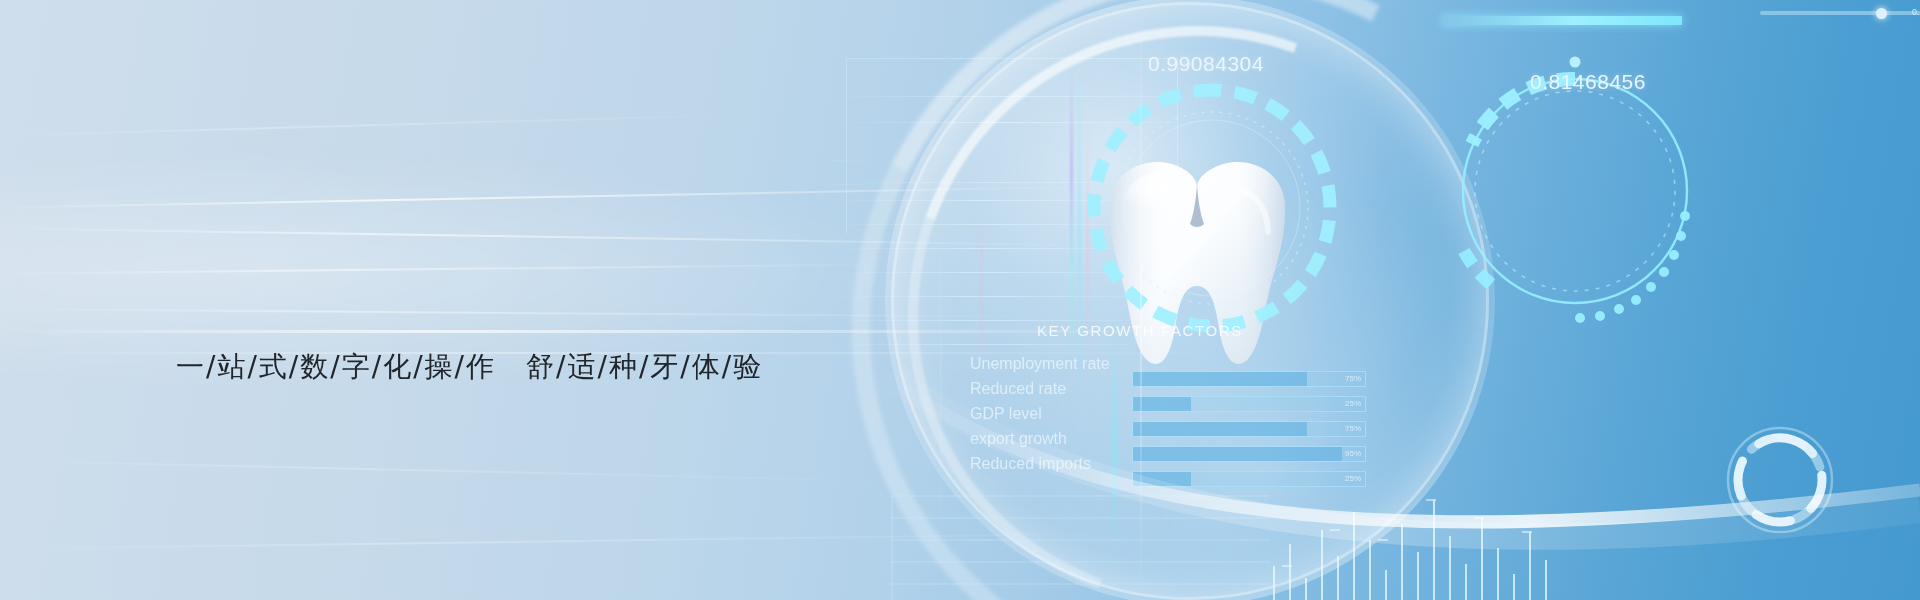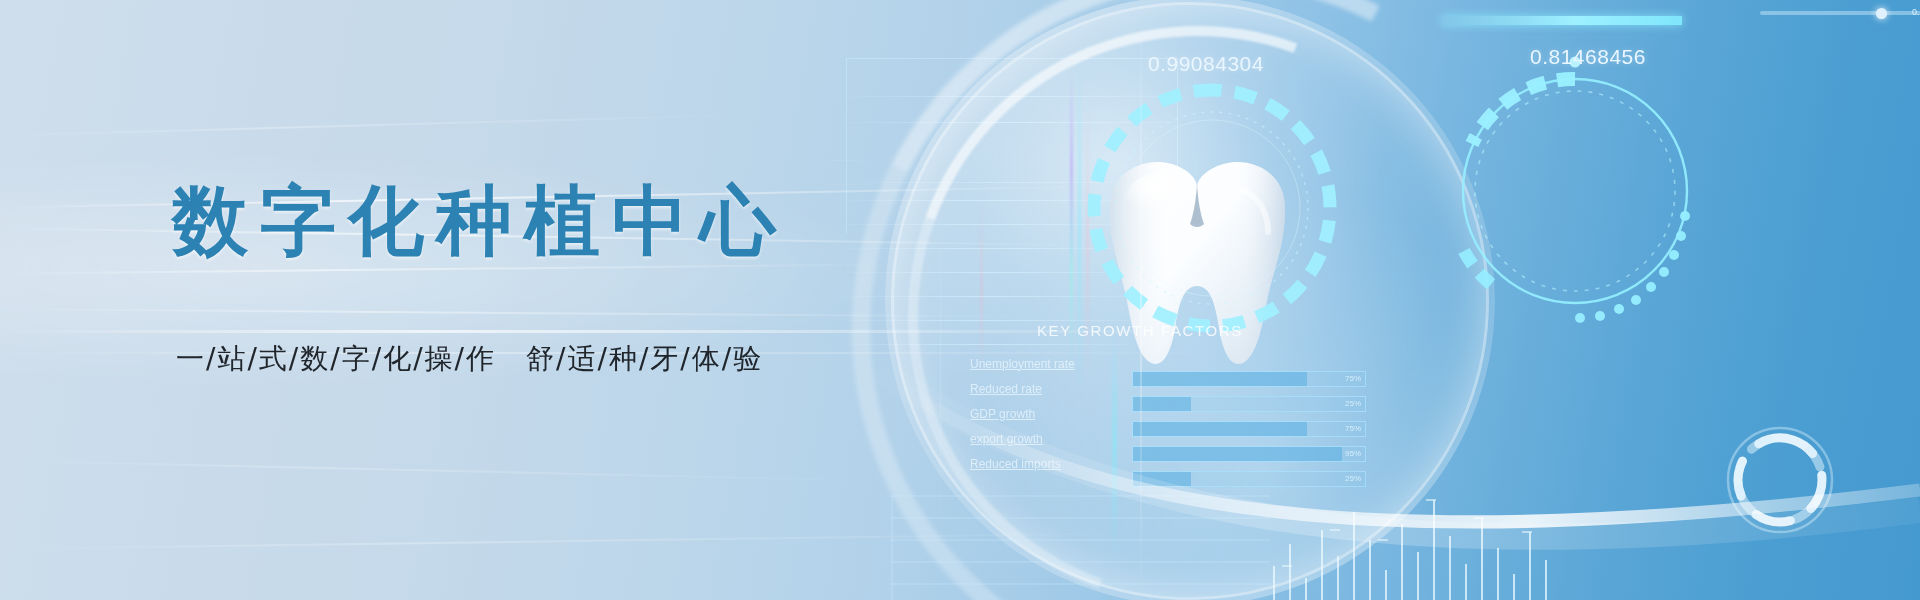--- a/index.html
+++ b/index.html
@@ -33,21 +33,21 @@
   
   .title{
     position:absolute;left:172px;top:178px;
     font-size:76px;font-weight:700;letter-spacing:12px;
     color:#2b82b3;
     font-family:"DejaVu Sans","Liberation Sans",sans-serif;
     text-shadow:0 2px 3px rgba(255,255,255,.55);
     white-space:nowrap;line-height:1.12;
   }
   .subtitle{
-    position:absolute;left:176px;top:340px;
+    position:absolute;left:176px;top:348px;
     font-size:28px;letter-spacing:2px;color:#20262c;
     font-family:"DejaVu Sans","Liberation Sans",sans-serif;
     white-space:nowrap;font-weight:400;
   }
 
   
   .tech{position:absolute;left:830px;top:0;width:1090px;height:600px;overflow:hidden;}
 
   
   .hline{position:absolute;height:1px;background:linear-gradient(90deg,rgba(210,238,255,.0),rgba(205,236,255,.75),rgba(205,236,255,.15));}
@@ -95,23 +95,22 @@
 
   
   .kgf{position:absolute;left:140px;top:322px;width:420px;}
   .kgf-title{
     color:rgba(255,255,255,.82);font-size:15px;letter-spacing:1.6px;
     position:absolute;left:67px;top:0;white-space:nowrap;
   }
   .kgf-rows{position:absolute;left:0;top:32px;width:420px;}
   .kgf-row{position:relative;height:19px;margin-bottom:6px;display:flex;align-items:center;}
   .kgf-name{
-    width:162px;color:rgba(237,248,255,.72);font-size:12px;white-space:nowrap;
+    width:162px;color:rgba(237,248,255,.72);font-size:16px;white-space:nowrap;
     font-family:"Liberation Sans","DejaVu Sans",sans-serif;
-    text-decoration:underline;
   }
   .kgf-bar{
     position:relative;width:232px;height:14px;
     border:1px solid rgba(170,226,255,.75);
     background:rgba(120,200,240,.12);
     margin-top:30px;
   }
   .kgf-fill{position:absolute;left:0;top:0;bottom:0;background:rgba(90,175,225,.55);}
   .kgf-pct{
     position:absolute;right:4px;top:0;height:14px;line-height:14px;
@@ -149,21 +148,20 @@
     <div class="softband" style="top:236px;transform:rotate(0.9deg);opacity:.8;"></div>
     <div class="softband" style="top:268px;width:900px;transform:rotate(-0.6deg);opacity:.7;"></div>
     <div class="softband" style="top:312px;width:1050px;transform:rotate(0.4deg);opacity:.55;"></div>
     <div class="softband" style="top:330px;width:1200px;opacity:.9;height:3px;"></div>
     <div class="softband" style="top:352px;width:1250px;opacity:.45;"></div>
     <div class="softband" style="top:124px;width:760px;transform:rotate(-1.6deg);opacity:.35;"></div>
     <div class="softband" style="top:470px;width:900px;transform:rotate(1.3deg);opacity:.3;"></div>
     <div class="softband" style="top:540px;width:1150px;transform:rotate(-0.8deg);opacity:.35;"></div>
   </div>
 
-  <div class="title">数字化种植中心</div>
 
   <div class="subtitle">一/站/式/数/字/化/操/作　舒/适/种/牙/体/验</div>
 
   <div class="tech">
 
     <div class="boxframe" style="left:16px;top:58px;width:330px;height:175px;border-right-color:rgba(200,235,255,.45);border-bottom:none;"></div>
     <div class="hline" style="left:0;top:96px;width:346px;"></div>
     <div class="hline" style="left:0;top:122px;width:346px;"></div>
     <div class="hline" style="left:0;top:182px;width:330px;opacity:.7;"></div>
 
@@ -250,21 +248,21 @@
       </g>
     </svg>
 
     <svg class="ringWrap" style="left:885px;top:415px;width:130px;height:130px;" viewBox="0 0 130 130">
       <circle cx="65" cy="65" r="52" fill="none" stroke="rgba(225,245,255,.40)" stroke-width="2.5"></circle>
       <circle cx="65" cy="65" r="42" fill="none" stroke="rgba(240,250,255,.92)" stroke-width="9" stroke-dasharray="36 24" stroke-dashoffset="12" transform="rotate(-72 65 65)" stroke-linecap="round"></circle>
       <circle cx="65" cy="65" r="42" fill="none" stroke="rgba(215,238,250,.55)" stroke-width="9" stroke-dasharray="20 44" stroke-dashoffset="6" transform="rotate(148 65 65)" stroke-linecap="round"></circle>
     </svg>
 
     <div class="gauge-label" style="left:318px;top:52px;">0.99084304</div>
-    <div class="gauge-label" style="left:700px;top:45px;">0.81468456</div>
+    <div class="gauge-label" style="left:700px;top:70px;">0.81468456</div>
 
     <div class="slider">
       <div class="slider-track"></div>
 
       <div class="slider-knob"></div>
       <div class="slider-val">0.71643</div>
     </div>
 
     <div class="cyanbar"></div>
 
@@ -282,21 +280,21 @@
 
         <div class="kgf-row">
           <div class="kgf-name">Reduced rate</div>
           <div class="kgf-bar">
             <div class="kgf-fill" style="width:25%"></div>
             <div class="kgf-pct">25%</div>
           </div>
         </div>
 
         <div class="kgf-row">
-          <div class="kgf-name">GDP growth</div>
+          <div class="kgf-name">GDP level</div>
           <div class="kgf-bar">
             <div class="kgf-fill" style="width:75%"></div>
             <div class="kgf-pct">75%</div>
           </div>
         </div>
 
         <div class="kgf-row">
           <div class="kgf-name">export growth</div>
           <div class="kgf-bar">
             <div class="kgf-fill" style="width:90%"></div>

